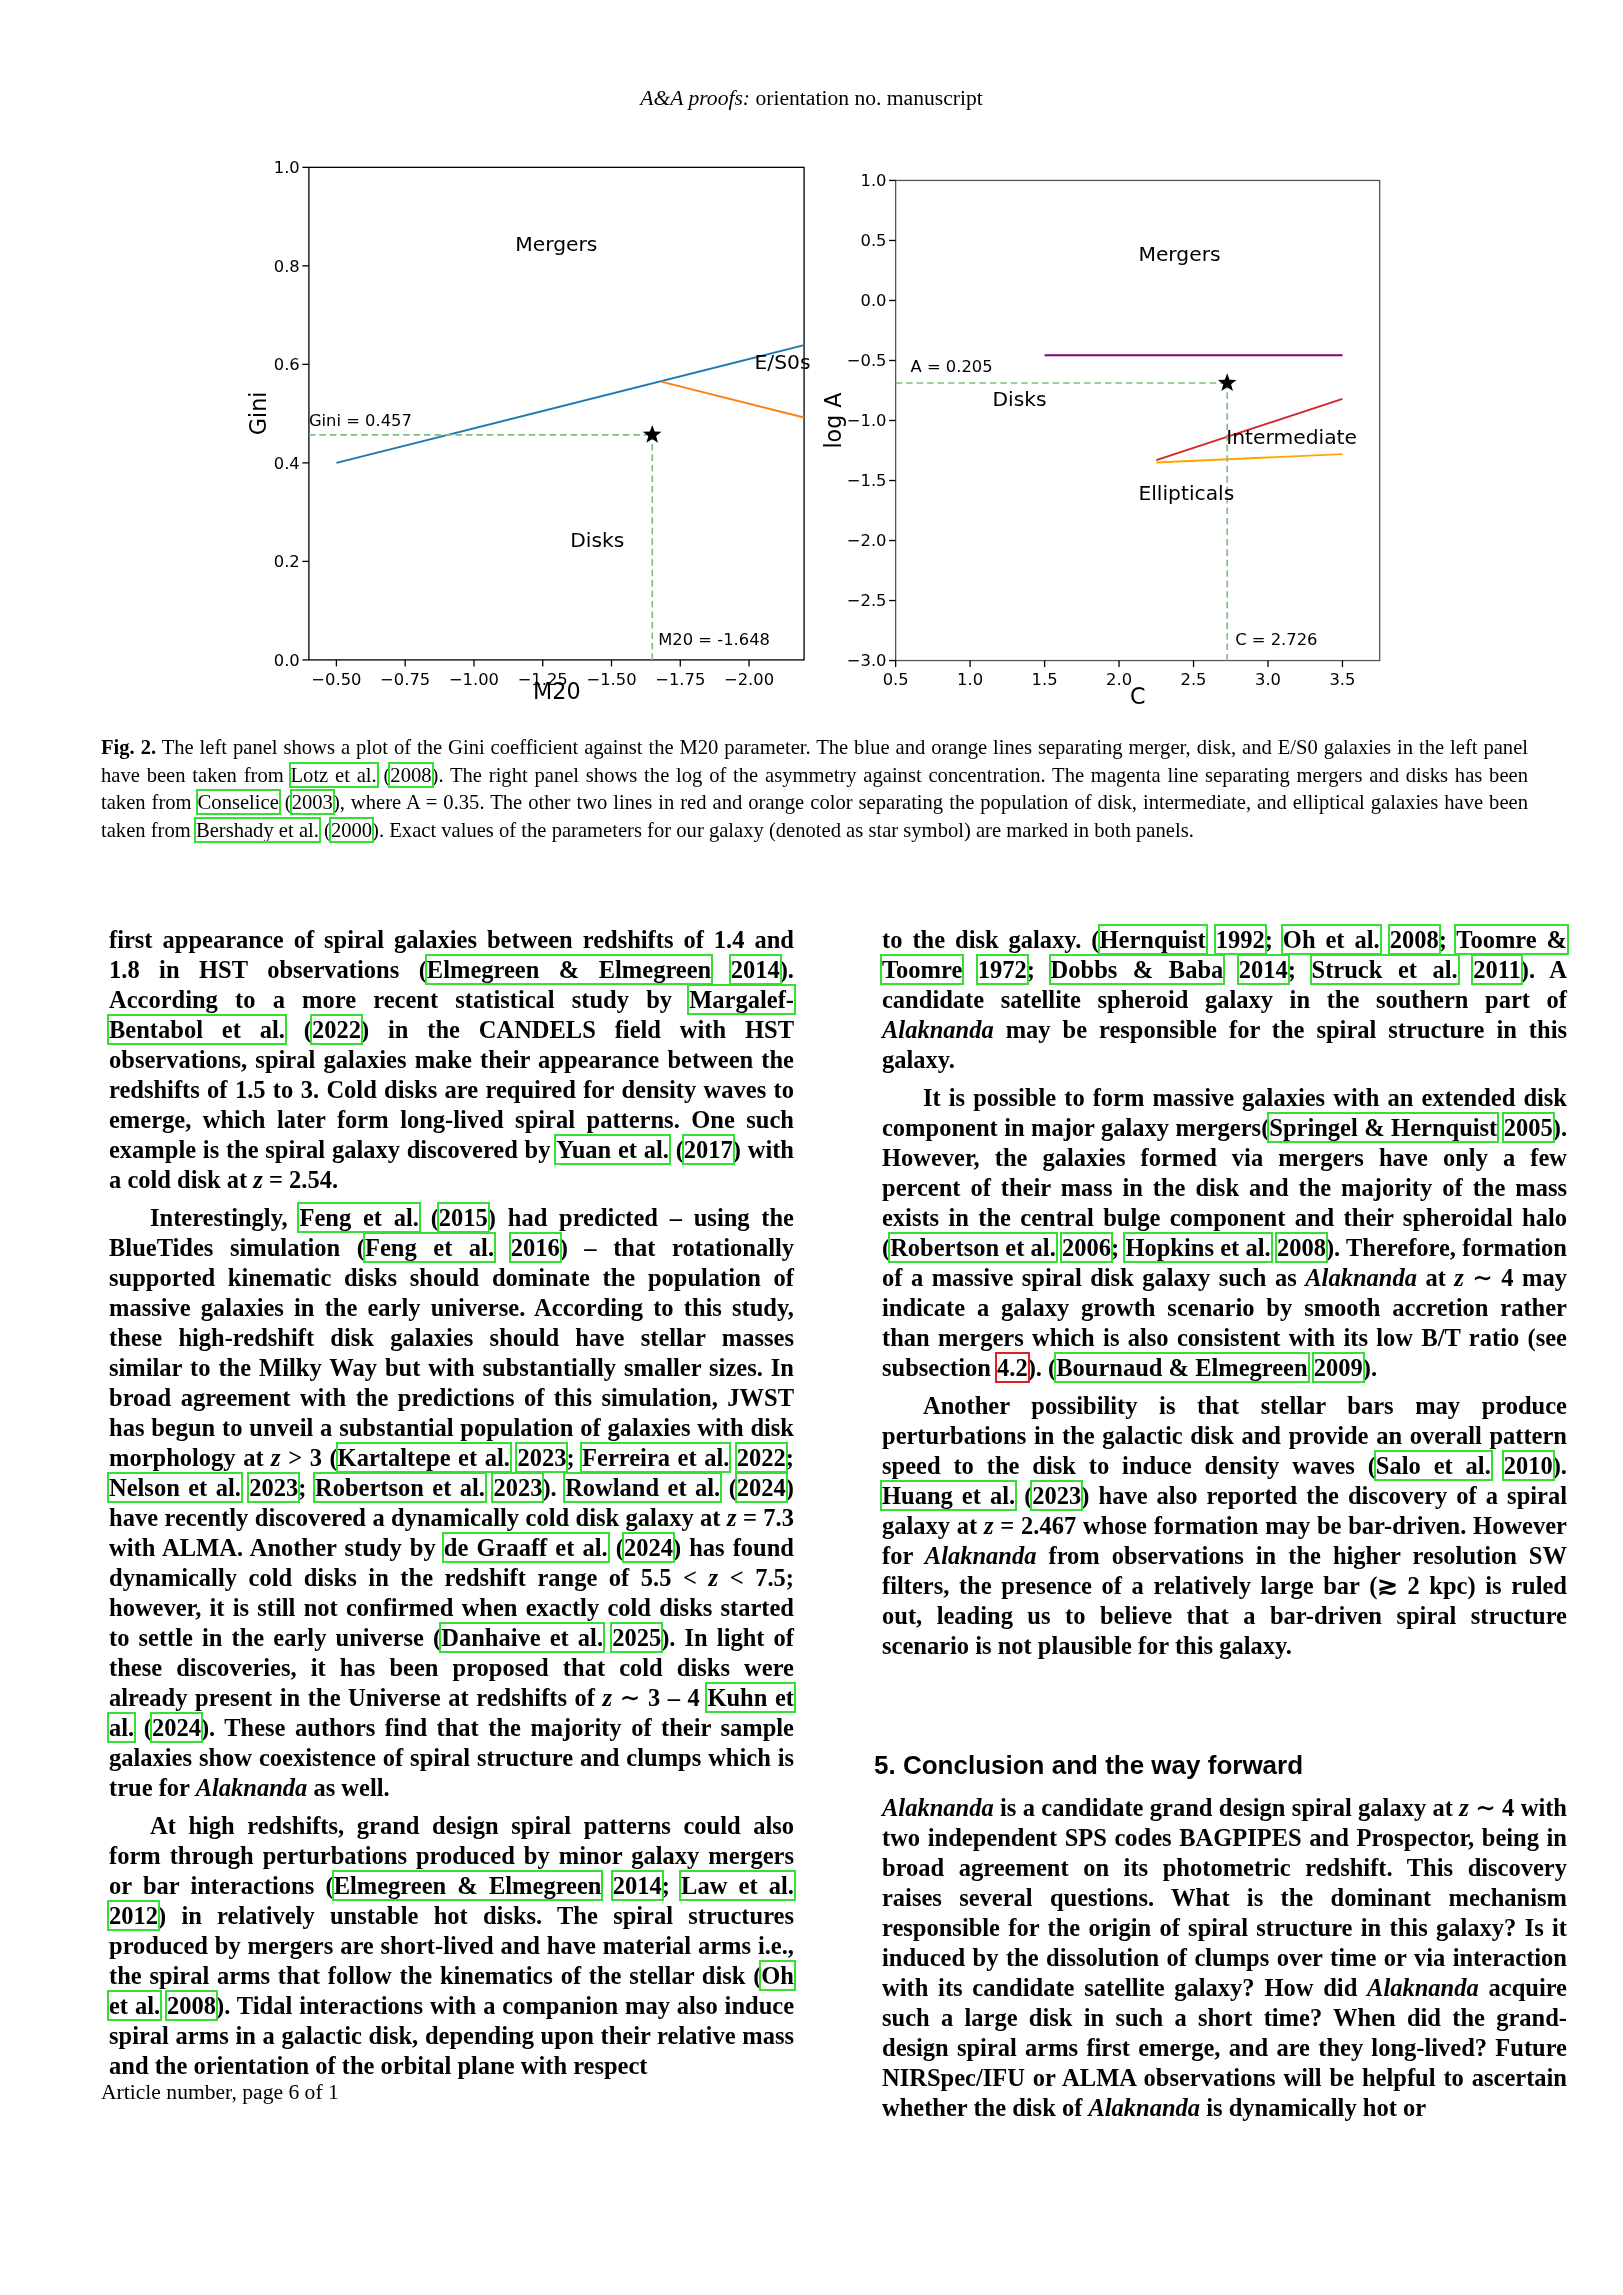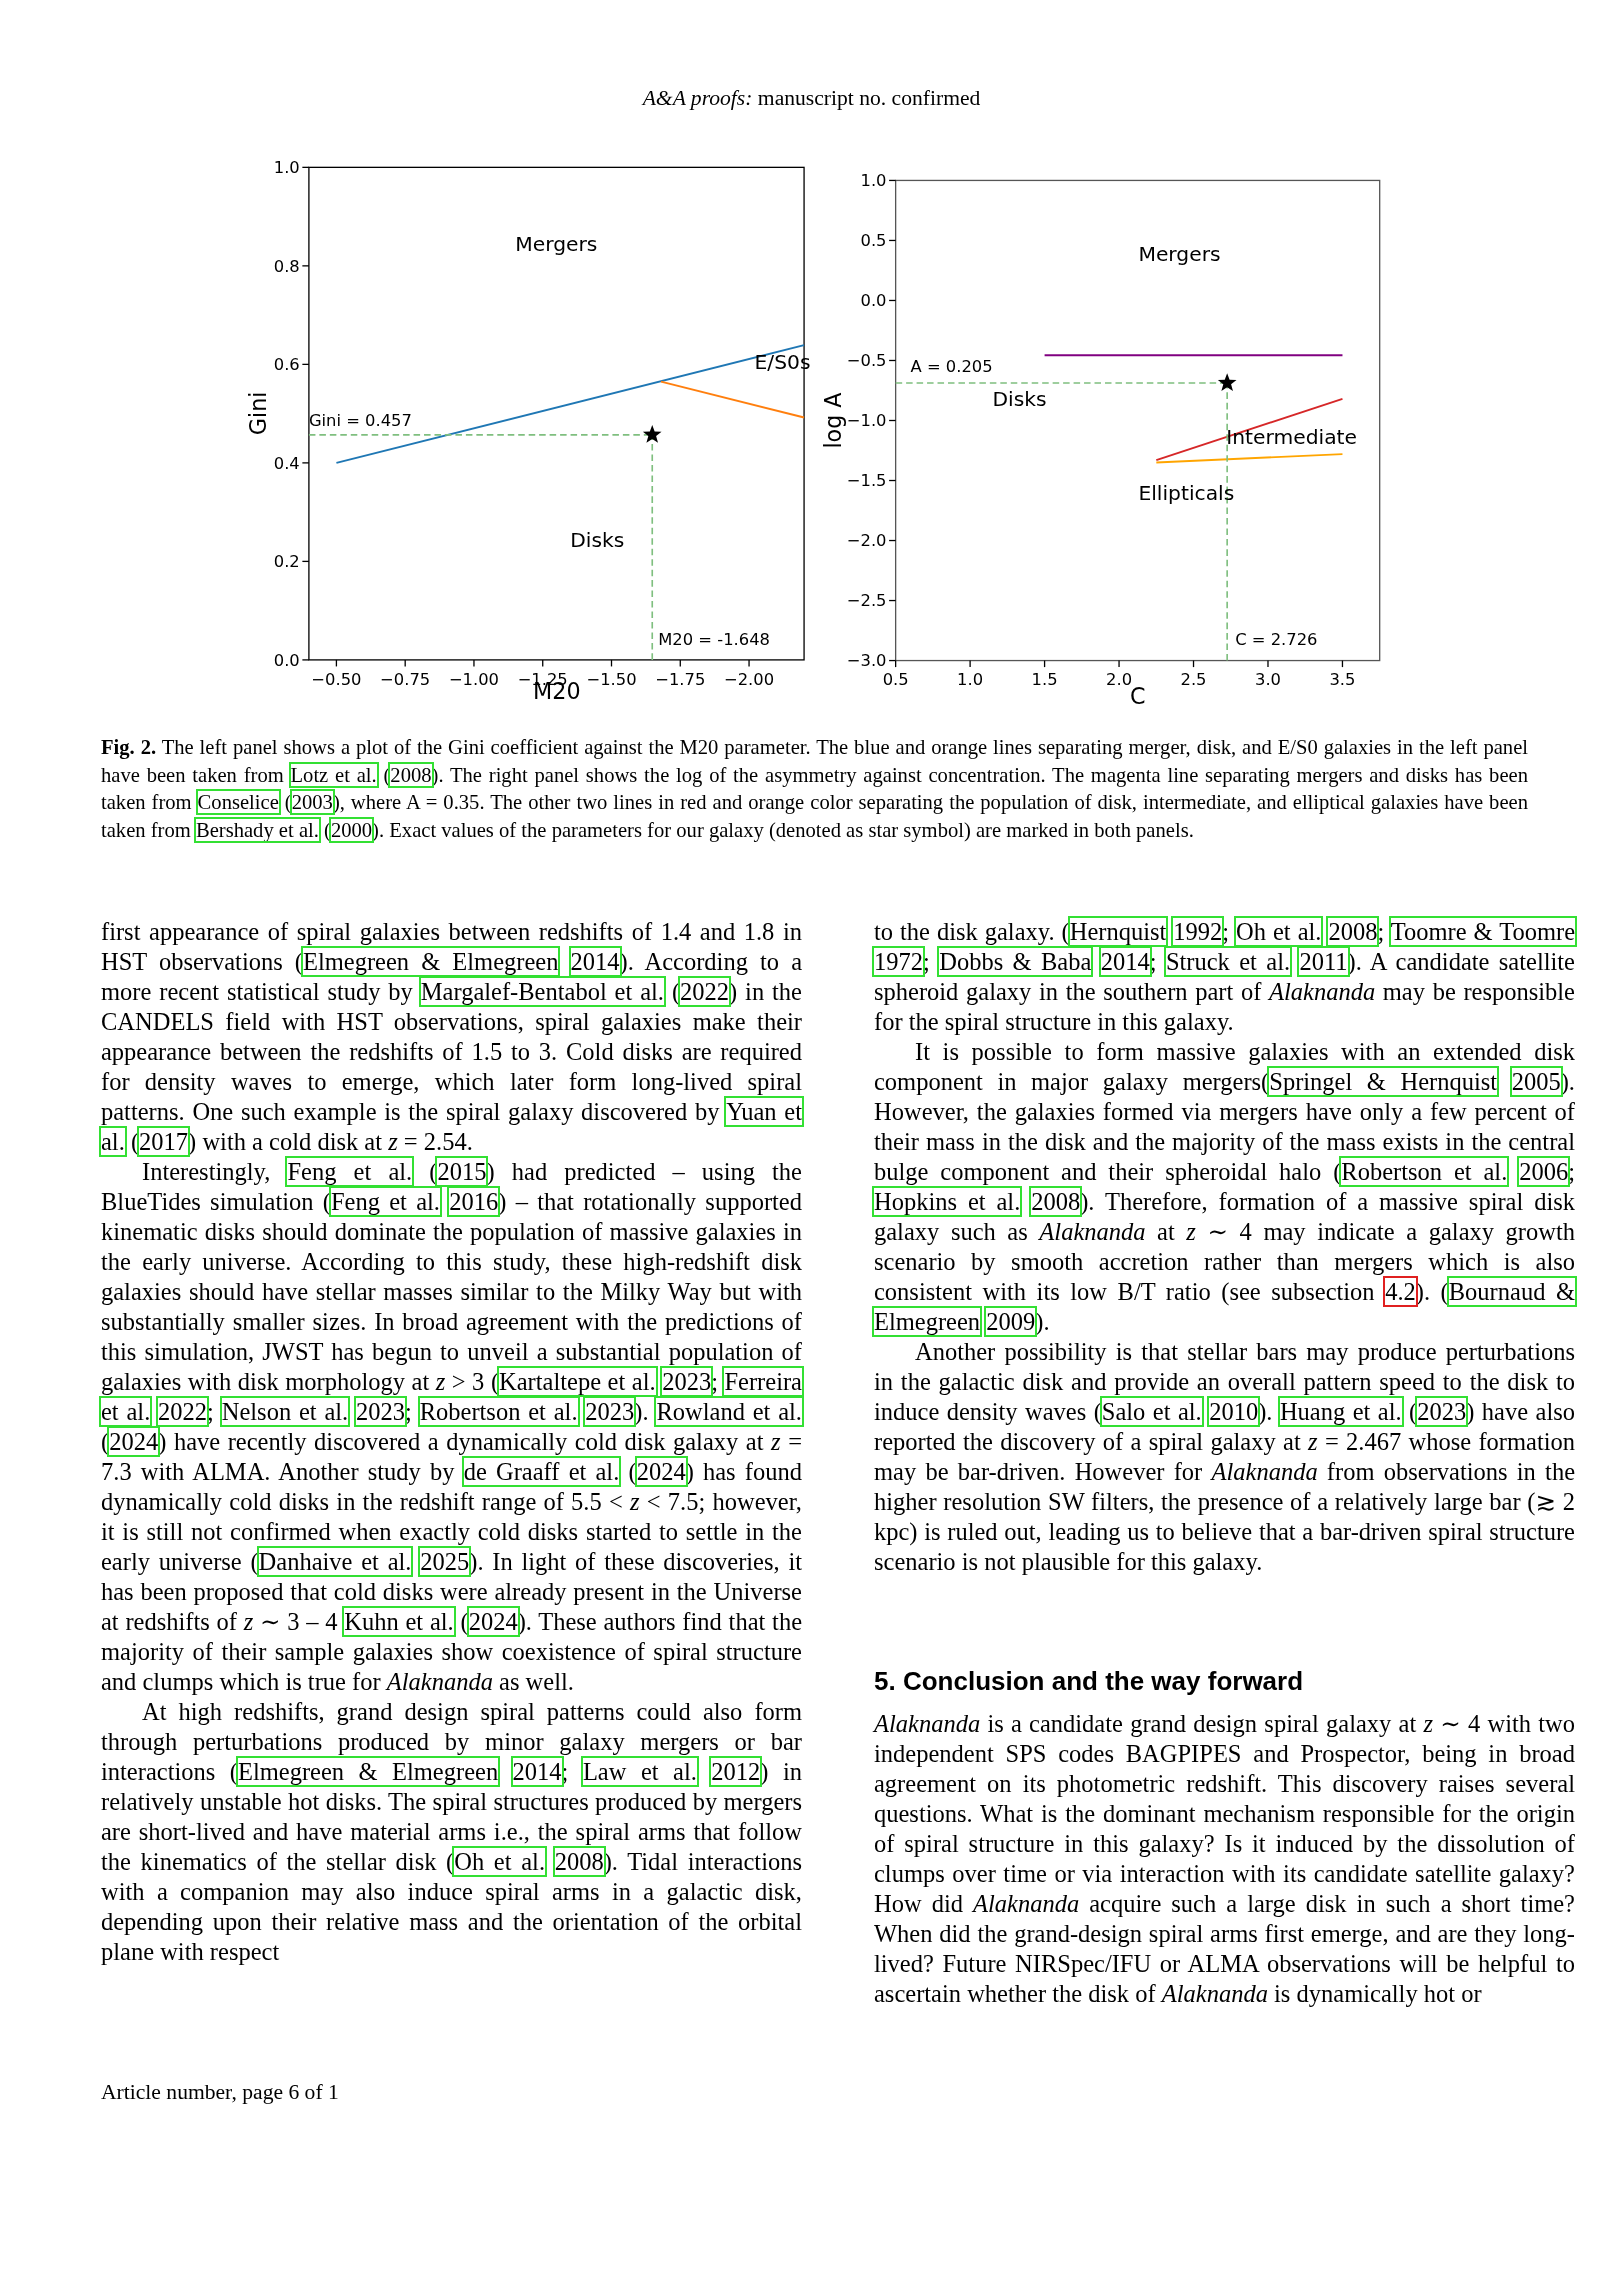--- a/index.html
+++ b/index.html
@@ -10,34 +10,34 @@
   .running-head i { }
   .figure { position: absolute; top: 151px; left: 236px; width: 1178px; height: 556px; }
   .figure svg { position: absolute; left: 0; top: 0; }
   .caption { position: absolute; top: 734px; left: 101px; width: 1427px;
              font-size: 20.6px; line-height: 27.5px; text-align: justify; }
   .caption b { font-weight: bold; margin-top: 12px; }
   .col { position: absolute; top: 917px; width: 701px; font-size: 24.5px; line-height: 30px;
          text-align: justify; hyphens: manual; }
   .col-left { left: 101px; }
   .col-right { left: 874px; }
-  .col p { margin: 0; text-indent: 0; }
+  .col p { margin: 8px; text-indent: 0; font-weight: bold; }
   .col p.indent { text-indent: 41px; }
   .cite { outline: 2px solid #33e033; outline-offset: -0.7px; }
   .xref { outline: 2px solid #e02020; outline-offset: -0.7px; }
   .section-heading { font-family: "Liberation Sans", "DejaVu Sans", sans-serif; font-weight: bold;
                      font-size: 26px; margin: 89px 0 12px 0; line-height: 31px; }
   .footer { position: absolute; top: 2080px; left: 101px; font-size: 21.6px; }
   .chart-text { font-family: "DejaVu Sans", "Liberation Sans", sans-serif; }
 </style>
 </head>
 <body>
 
 <div class="running-head">
-  <i>A&amp;A proofs:</i><span> manuscript no. confirmed</span>
+  <i>A&amp;A proofs:</i><span> orientation no. manuscript</span>
 </div>
 
 <div class="figure">
   <svg id="fig-svg" width="1178" height="556" viewBox="360 230 1800 850" class="chart-text">
 
     <g>
       <rect x="471" y="255" width="757" height="753" fill="none" stroke="#000" stroke-width="2"></rect>
       <g id="left-yticks">
           <line x1="461" x2="471" y1="1008" y2="1008" stroke="#000" stroke-width="2"></line>
           <text x="457" y="1017" font-size="25" text-anchor="end">0.0</text>

